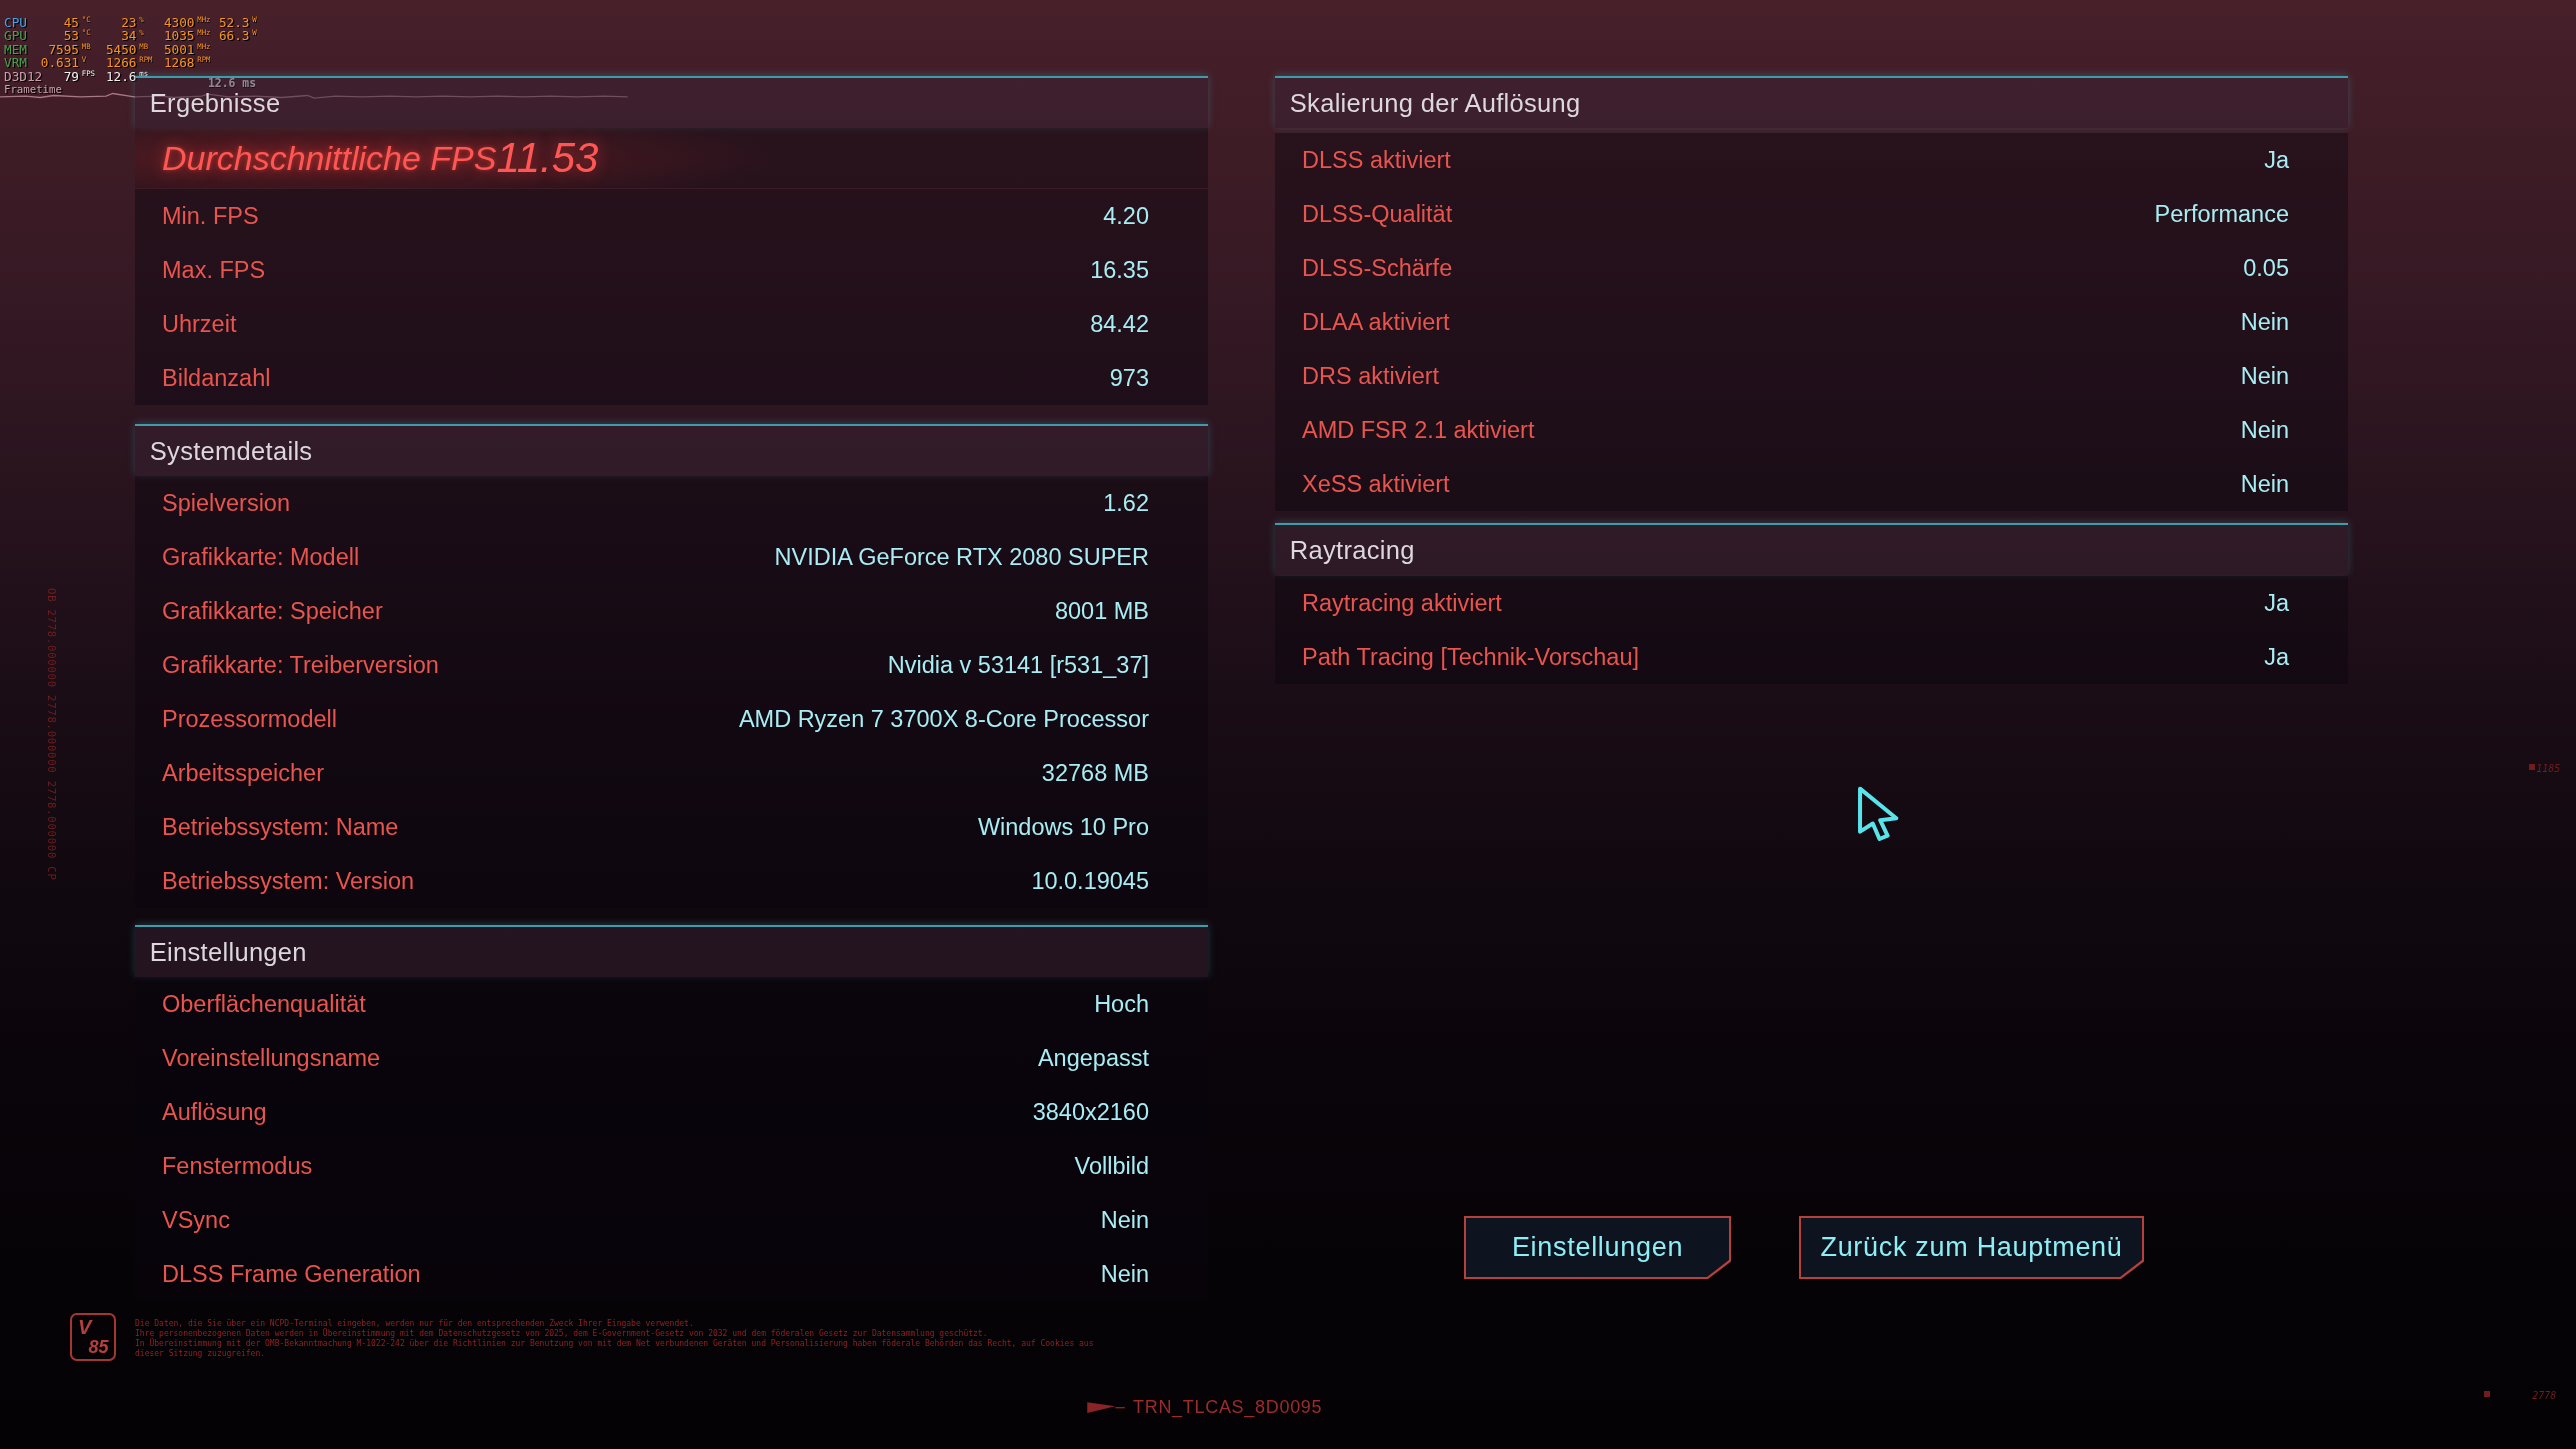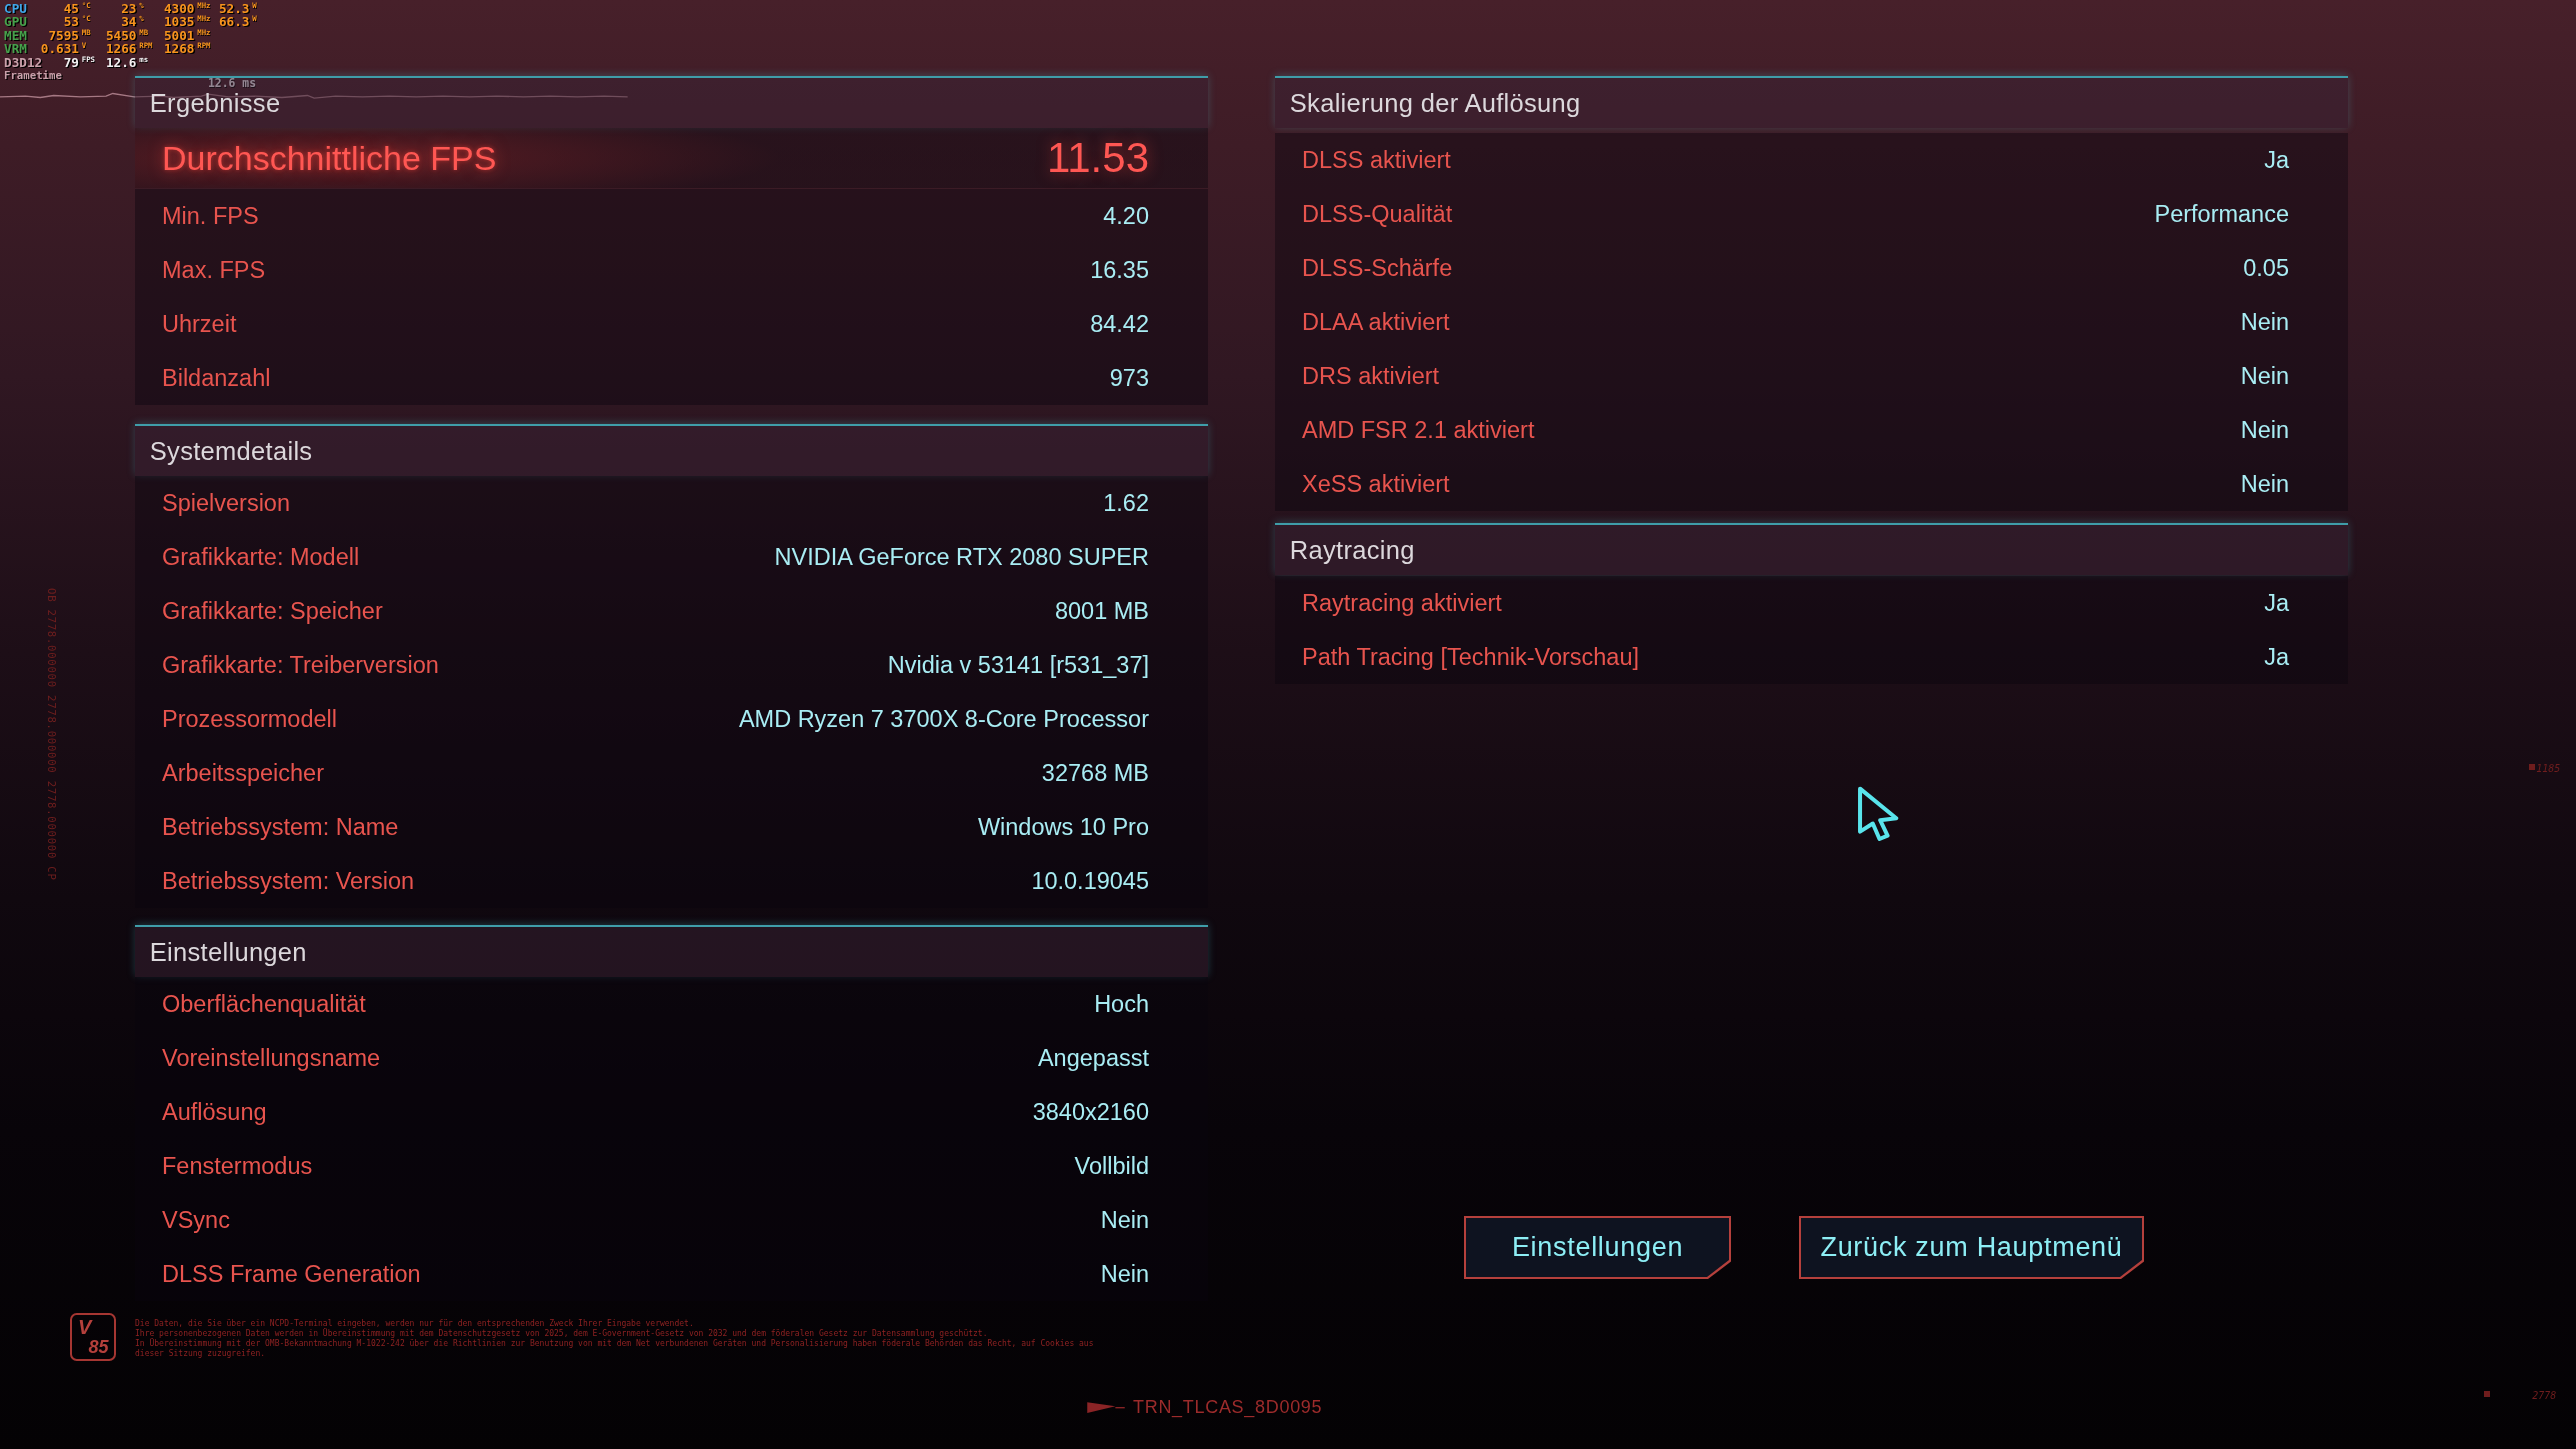--- a/index.html
+++ b/index.html
@@ -13,21 +13,21 @@
     --footer-red:#8e2222;
   }
   *{margin:0;padding:0;box-sizing:border-box;}
   html,body{background:#000;}
   body{font-family:"Liberation Sans",sans-serif;}
   .screen{
     position:relative;width:2576px;height:1449px;overflow:hidden;
     background:linear-gradient(180deg,#47202a 0%,#3e1c26 10%,#301722 26%,#1d0e17 45%,#10080f 62%,#080409 78%,#040204 100%);
   }
   
-  .osd{position:absolute;left:4px;top:1px;font-family:"DejaVu Sans Mono",monospace;font-weight:bold;}
+  .osd{position:absolute;left:4px;top:15px;font-family:"DejaVu Sans Mono",monospace;font-weight:normal;}
   .osd-row{display:grid;grid-template-columns:44px 31px 25.5px 32px 24px 34px 24px 31px 20px;height:13.4px;align-items:center;}
   .osd-lbl{font-size:12.7px;text-shadow:1.3px 1.3px 0 #000;}
   .lbl-cpu{color:#3fa6e8;}
   .lbl-gpu,.lbl-mem,.lbl-vrm{color:#46a14b;}
   .lbl-d3d,.lbl-ft{color:#c9a0aa;}
   .osd .n{font-size:12.7px;color:var(--osd-orange);justify-self:end;white-space:nowrap;text-shadow:1.3px 1.3px 0 #000;}
   .osd .u{font-size:7.4px;color:var(--osd-orange);justify-self:start;padding-left:2.7px;transform:translateY(-2.7px);text-shadow:0.7px 0.7px 0 #000;}
   .osd-row.white .n,.osd-row.white .u{color:#f2f0f2;}
   .osd-ft-label{font-size:10.7px;margin-top:1.3px;}
   .ft-value{position:absolute;left:208px;top:76px;font-family:"DejaVu Sans Mono",monospace;font-weight:bold;font-size:11.4px;color:#eceaf0;text-shadow:0.7px 0.7px 0 #000;}
@@ -43,22 +43,23 @@
     display:flex;align-items:center;padding-left:14.8px;
     box-shadow:0 -1.3px 8px rgba(80,200,215,.25);
   }
   .sec-title{font-size:25.5px;color:var(--head-txt);letter-spacing:0.3px;}
   .rows{position:absolute;width:100%;background:rgba(10,5,14,.42);}
   .row{height:54px;display:flex;align-items:center;justify-content:space-between;padding:0 59px 0 27px;}
   .row .lbl{font-size:23.5px;color:var(--red);white-space:nowrap;}
   .row .val{font-size:23.5px;color:var(--cyan);white-space:nowrap;}
   .big-row{
     position:absolute;width:100%;height:60px;
-    display:flex;align-items:center;justify-content:space-between;padding:0 59px 0 27px;
+    display:flex;align-items:center;justify-content:flex-start;padding:0 59px 0 27px;
     background:radial-gradient(ellipse 60% 120% at 18% 50%,rgba(150,30,30,.35),rgba(10,5,14,.42) 70%);
+    font-style:italic;
   }
   .big-row .lbl{font-size:34px;color:var(--red-bright);text-shadow:0 0 14.8px rgba(255,70,60,.6),0 0 4px rgba(255,70,60,.45);white-space:nowrap;}
   .big-row .val{font-size:42px;color:var(--red-bright);text-shadow:0 0 14.8px rgba(255,70,60,.55);}
   
   .btn{
     position:absolute;height:63px;cursor:pointer;
     background:var(--btn-border);
     clip-path:polygon(0 0,100% 0,100% calc(100% - 17.4px),calc(100% - 23px) 100%,0 100%);
     filter:drop-shadow(3.4px 3.4px 0 rgba(110,22,22,.45));
   }

